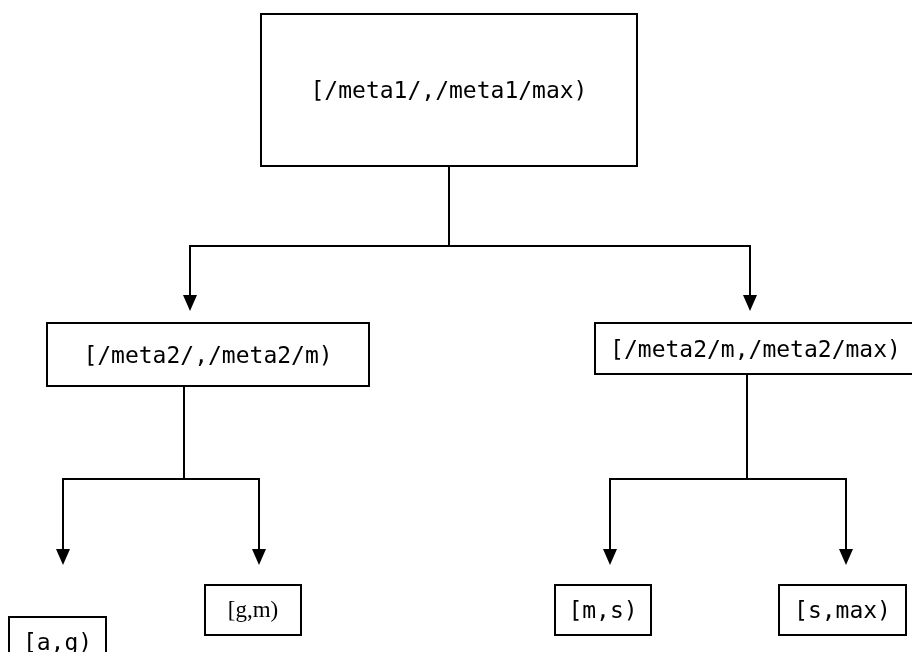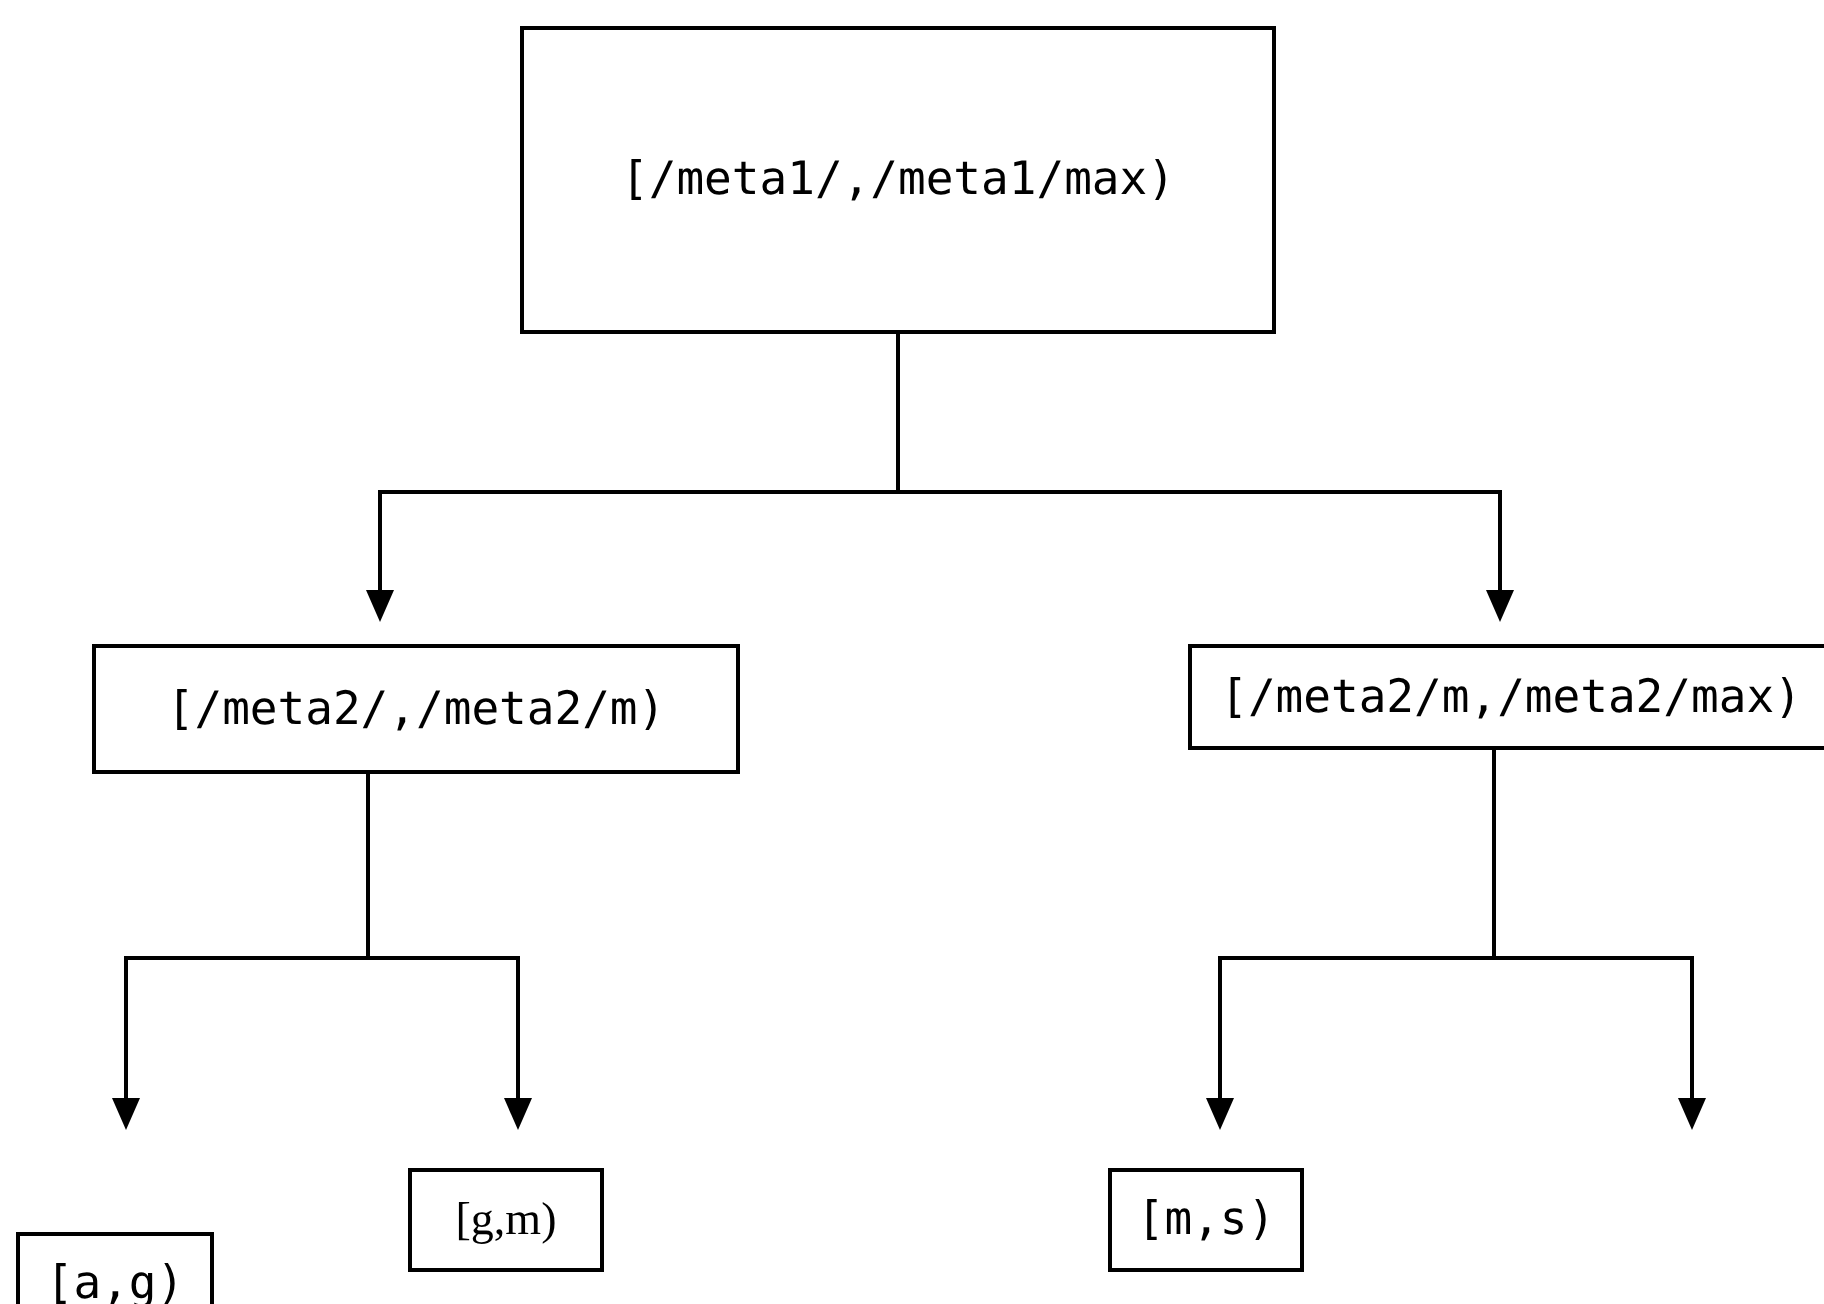--- a/index.html
+++ b/index.html
@@ -86,14 +86,15 @@
   <div class="node node-meta2-left">[/meta2/,/meta2/m)</div>
 
   <div class="node node-meta2-right">[/meta2/m,/meta2/max)</div>
 
   <div class="node node-leaf-ag">[a,g)</div>
 
   <div class="node node-leaf-gm">[g,m)</div>
 
   <div class="node node-leaf-ms">[m,s)</div>
 
+  <div class="node node-leaf-smax">[s,max)</div>
 
 </div>
 
 </body></html>

